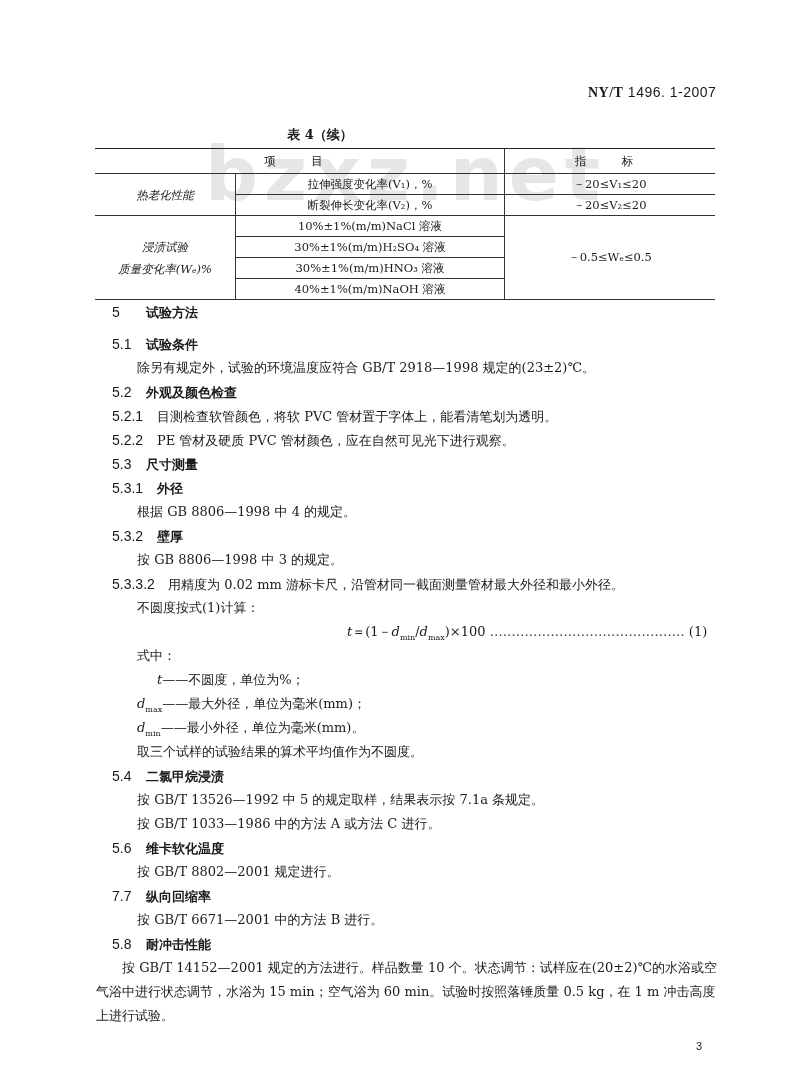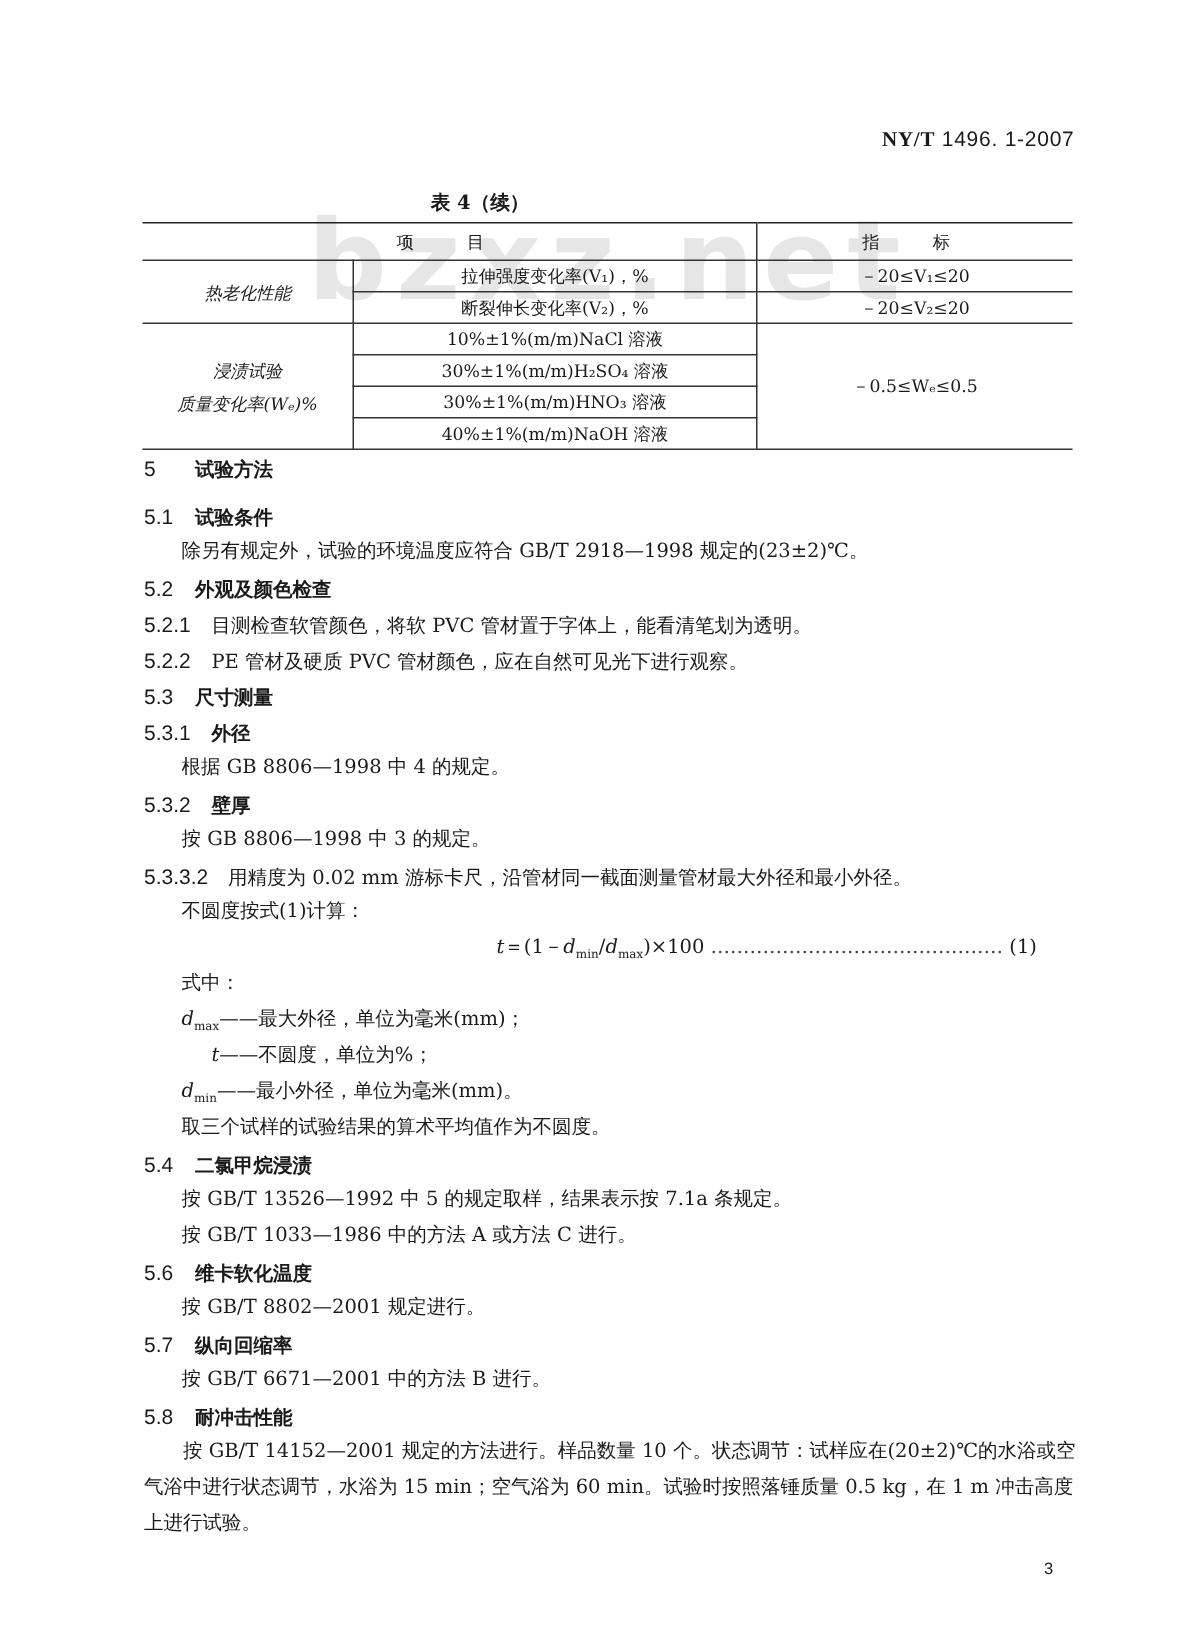--- a/index.html
+++ b/index.html
@@ -33,21 +33,21 @@
     table.spec { border-top: 1.5px solid #222; border-bottom: 1.5px solid #222; }
     table.spec th { height: 24px; letter-spacing: 12px; }
     table.spec td.sub { height: 20px; }
     table.spec td.grp { width: 140px; line-height: 22px; font-style: italic; }
     table.spec td.val { width: 210px; }
     table.spec tr:first-child th, table.spec tr:first-child td { border-top: none; }
     table.spec td:first-child, table.spec th:first-child { border-left: none; }
     table.spec td:last-child, table.spec th:last-child { border-right: none; }
     sub.s { font-size: 8px; text-align: right; }
     .body { position: absolute; left: 96px; top: 300px; width: 630px; z-index: 1; }
-    .line { font-size: 13px; line-height: 24px; height: 24px; white-space: nowrap; }
+    .line { font-size: 13px; line-height: 24px; height: 24px; white-space: nowrap; margin-left: 16px; }
     .h { font-family: "DejaVu Sans", sans-serif; font-weight: bold; }
     .num { display: inline-block; font-family: "Liberation Sans", sans-serif; font-weight: normal; font-size: 14px; }
     .num.n1 { width: 34px; }
     .num.n2 { width: 34px; }
     .num.n3 { width: 45px; }
     .num.n4 { width: 56px; }
     .indent { padding-left: 25px; }
     .indent2 { padding-left: 45px; }
     .para { font-size: 13px; line-height: 24px; text-indent: 26px; width: 628px; white-space: normal; }
     .formula { padding-left: 235px; }
@@ -136,45 +136,45 @@
   <div class="line">
     <span class="num n4">5.3.3.2</span><span>用精度为 0.02 mm 游标卡尺，沿管材同一截面测量管材最大外径和最小外径。</span>
   </div>
   <div class="line indent">不圆度按式(1)计算：</div>
   <div class="line formula">
     <i class="var">t</i><span>＝(1－</span><i class="var">d</i><sub class="s">min</sub><span>/</span><i class="var">d</i><sub class="s">max</sub><span>)×100</span>
     <span class="dots">………………………………………</span>
     <span>(1)</span>
   </div>
   <div class="line indent">式中：</div>
+  <div class="line indent2">
+    <i class="var">t</i><span>——不圆度，单位为%；</span>
+  </div>
   <div class="line indent">
     <i class="var">d</i><sub class="s">max</sub><span>——最大外径，单位为毫米(mm)；</span>
-  </div>
-  <div class="line indent2">
-    <i class="var">t</i><span>——不圆度，单位为%；</span>
   </div>
   <div class="line indent">
     <i class="var">d</i><sub class="s">min</sub><span>——最小外径，单位为毫米(mm)。</span>
   </div>
   <div class="line indent">取三个试样的试验结果的算术平均值作为不圆度。</div>
 
   <div class="line h">
     <span class="num n2">5.4</span><span>二氯甲烷浸渍</span>
   </div>
   <div class="line indent">按 GB/T 13526—1992 中 5 的规定取样，结果表示按 7.1a 条规定。</div>
 
   <div class="line indent">按 GB/T 1033—1986 中的方法 A 或方法 C 进行。</div>
 
   <div class="line h">
     <span class="num n2">5.6</span><span>维卡软化温度</span>
   </div>
   <div class="line indent">按 GB/T 8802—2001 规定进行。</div>
 
   <div class="line h">
-    <span class="num n2">5.7</span><span>纵向回缩率</span>
+    <span class="num n2">7.7</span><span>纵向回缩率</span>
   </div>
   <div class="line indent">按 GB/T 6671—2001 中的方法 B 进行。</div>
 
   <div class="line h">
     <span class="num n2">5.8</span><span>耐冲击性能</span>
   </div>
   <div class="para">按 GB/T 14152—2001 规定的方法进行。样品数量 10 个。状态调节：试样应在(20±2)℃的水浴或空气浴中进行状态调节，水浴为 15 min；空气浴为 60 min。试验时按照落锤质量 0.5 kg，在 1 m 冲击高度上进行试验。</div>
 </div>
 
 <div class="page-num">3</div>

